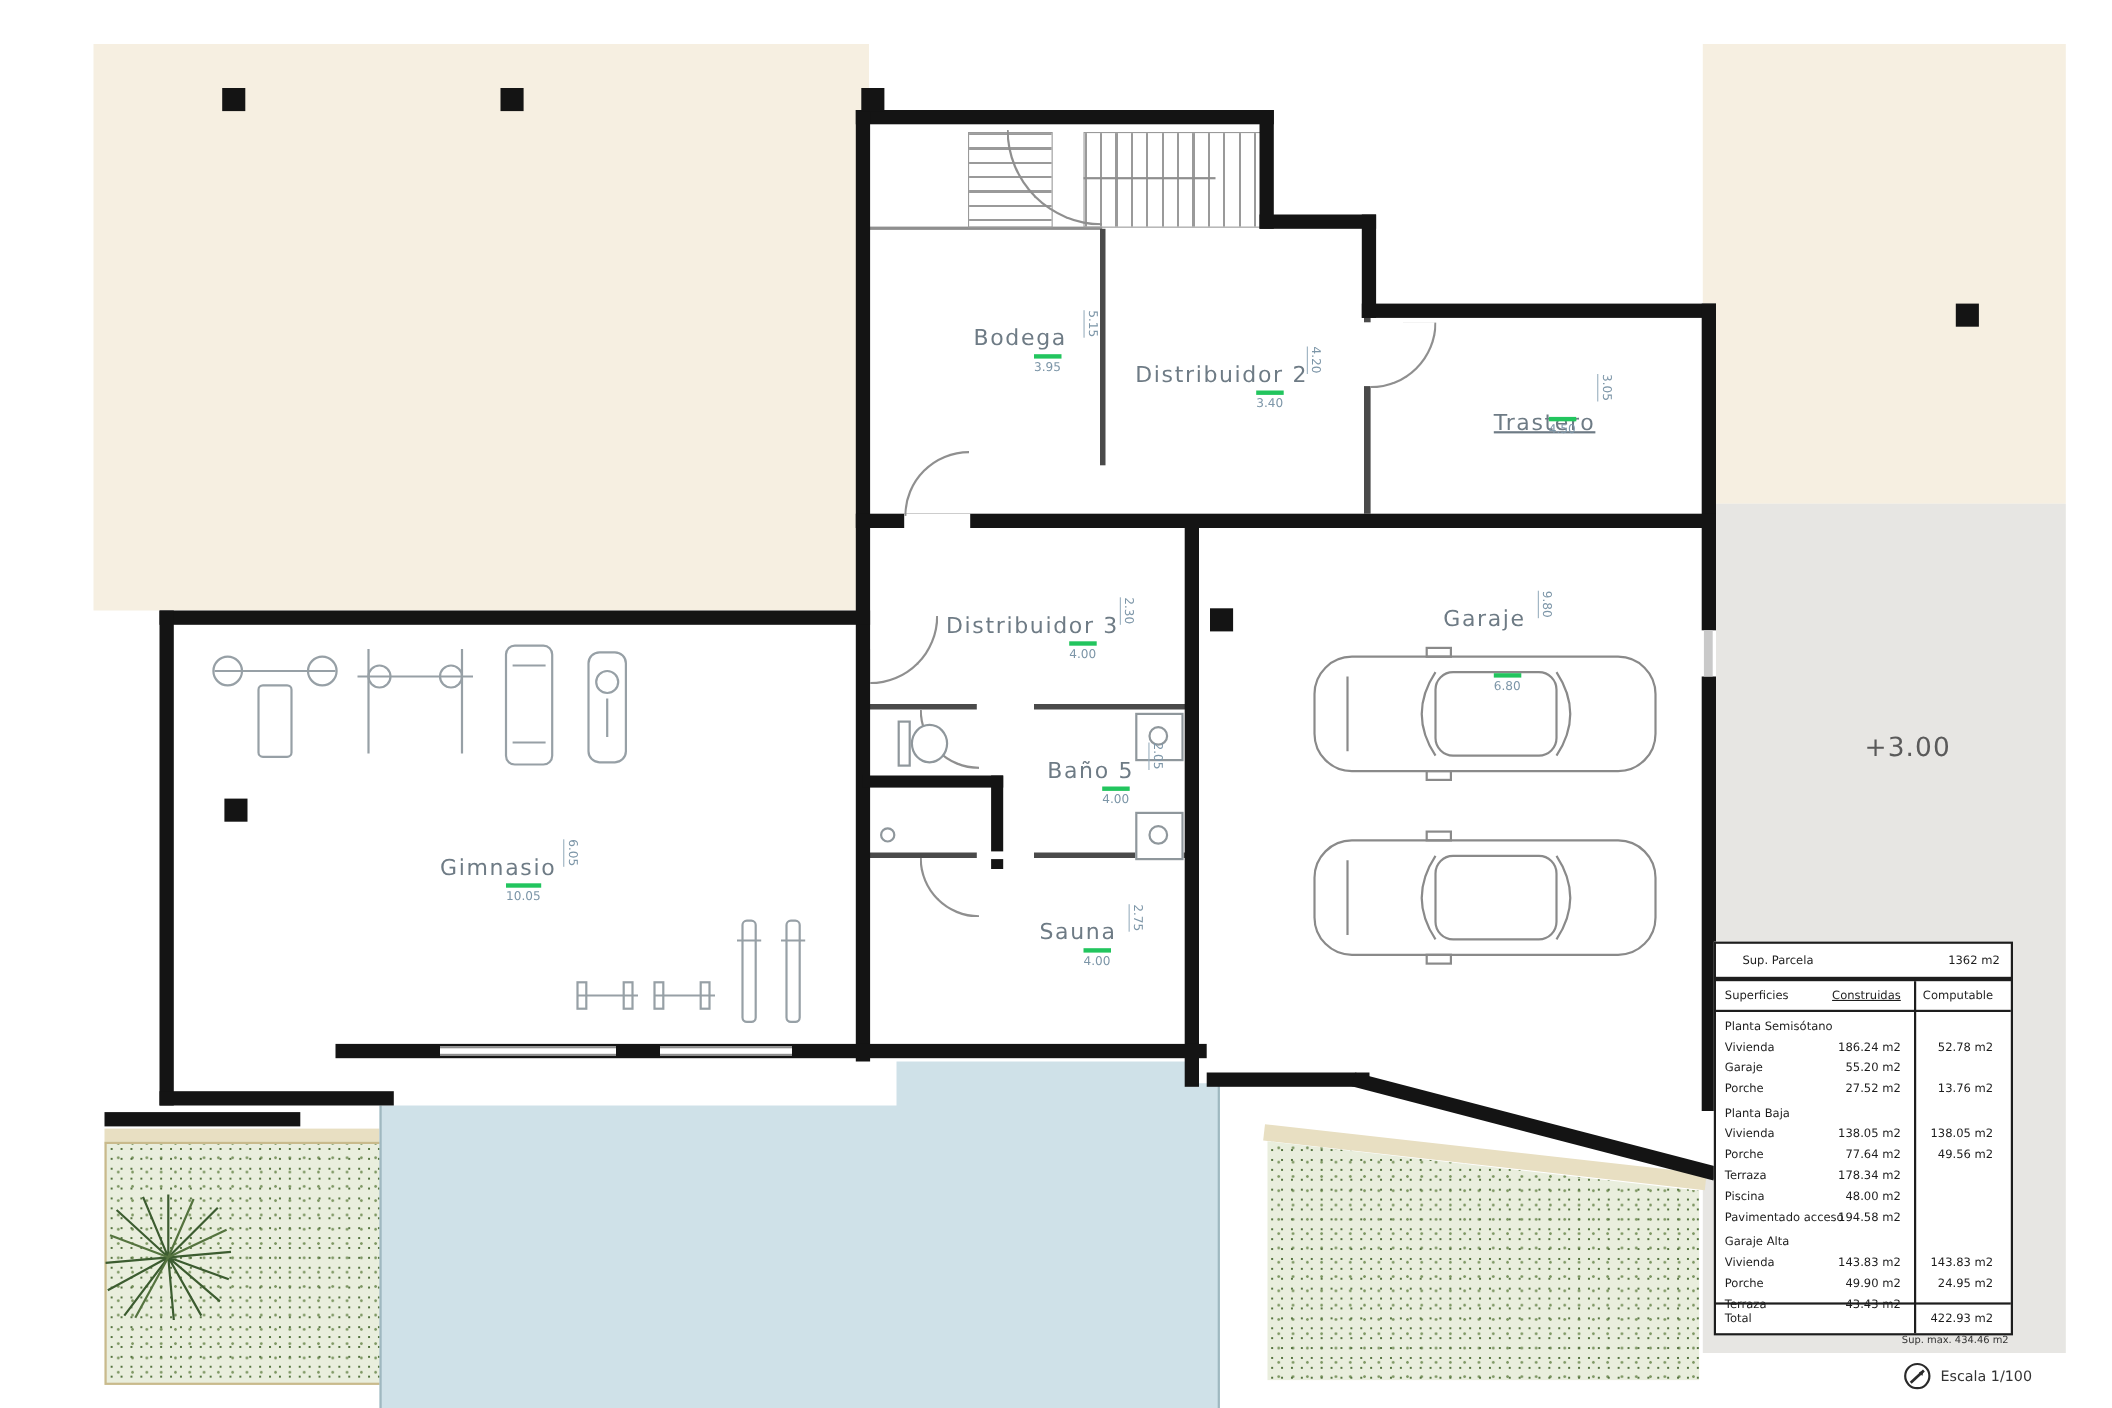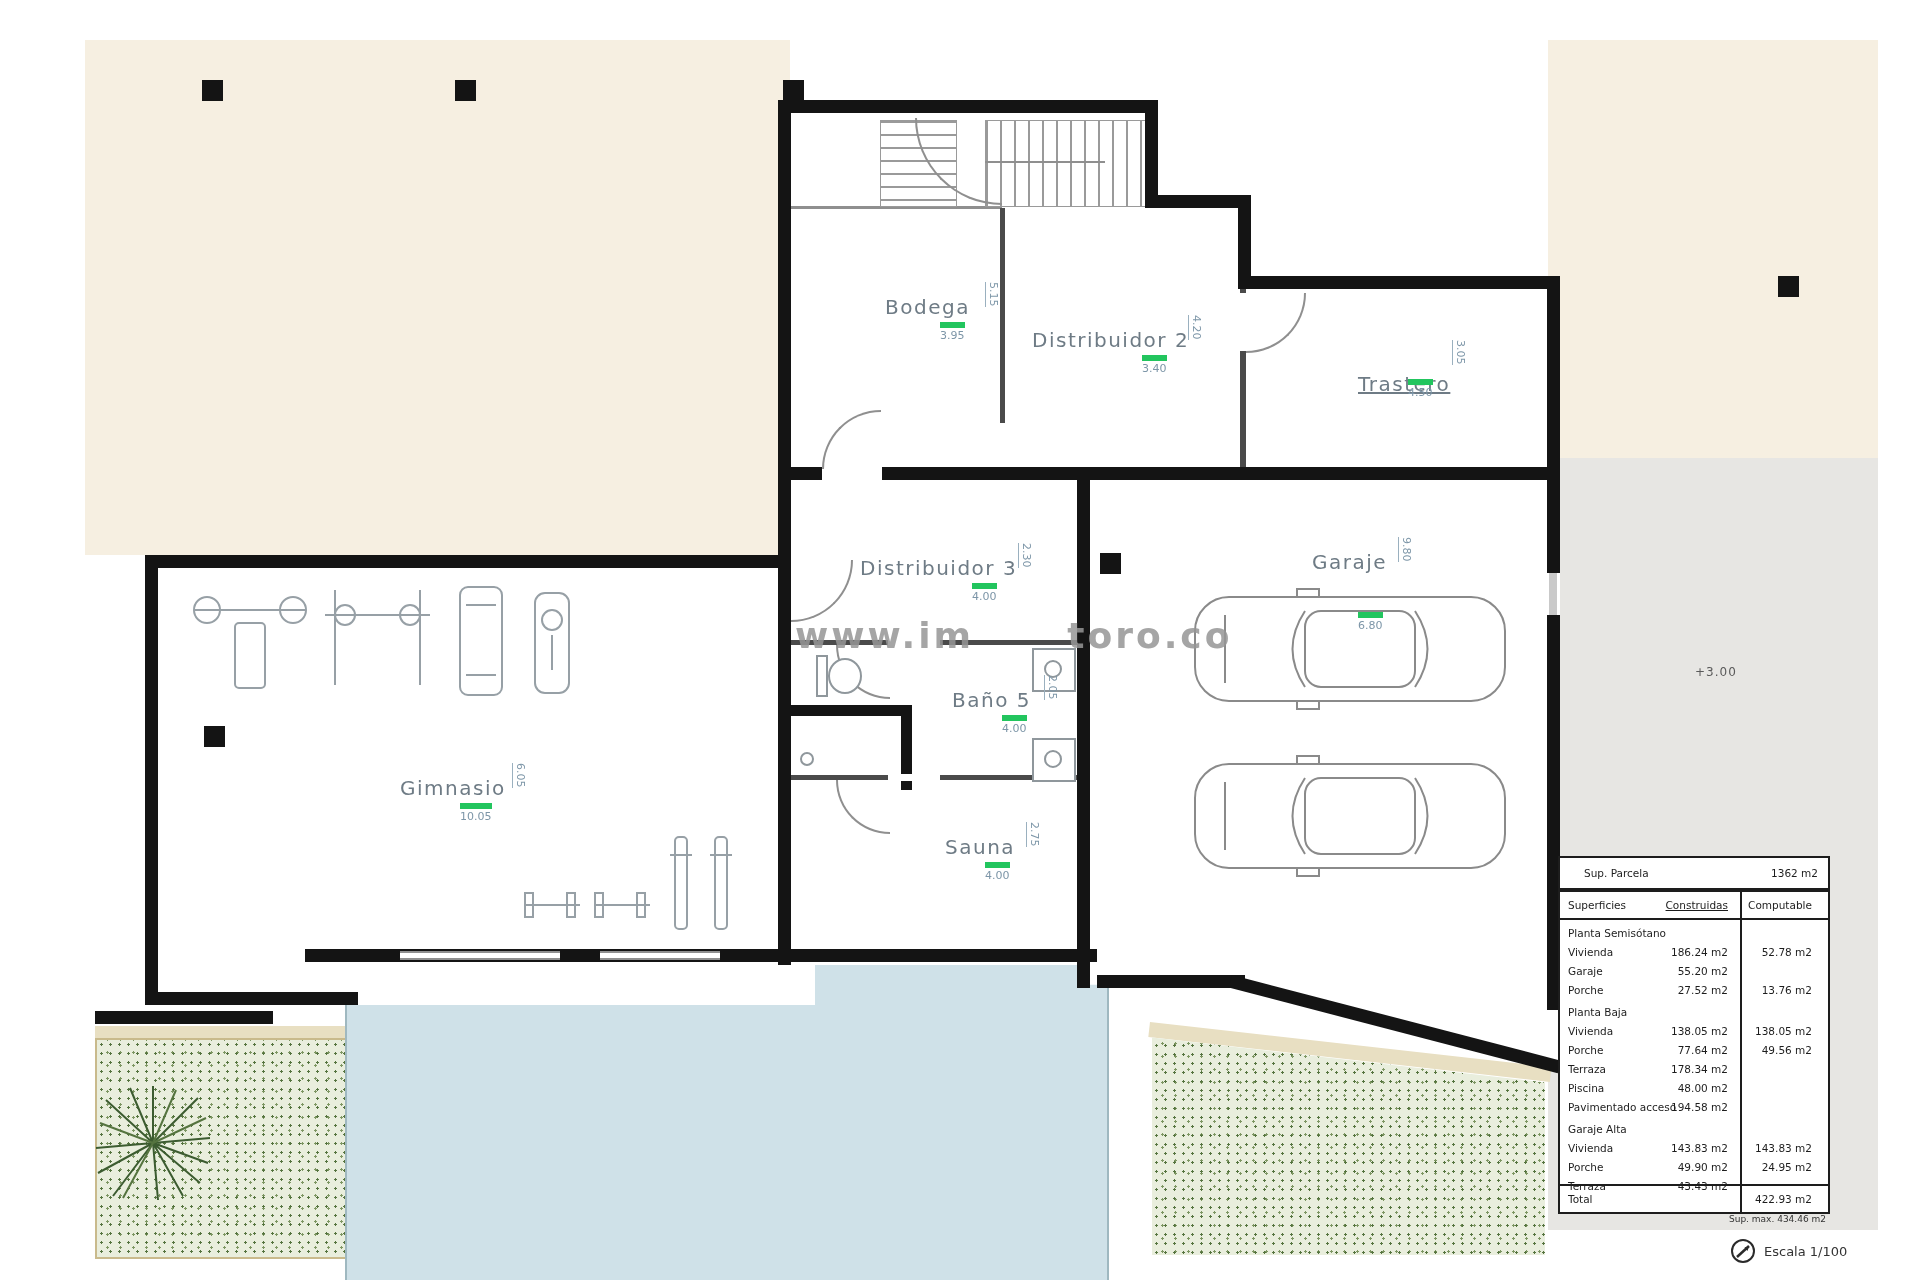--- a/index.html
+++ b/index.html
@@ -5,34 +5,34 @@
   html,body{margin:0;padding:0;background:#ffffff;}
   #canvas{position:relative;width:1920px;height:1280px;background:#ffffff;overflow:hidden;
           font-family:"DejaVu Sans", sans-serif;}
   .abs{position:absolute;}
   .wall{position:absolute;background:#141414;z-index:20;}
   .twall{position:absolute;background:#4a4a4a;z-index:19;}
   .gap{position:absolute;background:#ffffff;z-index:21;}
   .arc{position:absolute;border:0 solid #8f8f8f;z-index:22;background:transparent;}
   .colmk{position:absolute;width:21px;height:21px;background:#141414;z-index:23;}
   .rlabel{position:absolute;color:#6e7b85;font-size:20px;letter-spacing:1.5px;z-index:30;white-space:nowrap;}
-  .dimw{position:absolute;color:#7d96a8;font-size:11px;border-top:6px solid #22c55e;padding-top:1px;z-index:30;}
+  .dimw{position:absolute;color:#7d96a8;font-size:11px;border-top:4px solid #22c55e;padding-top:1px;z-index:30;}
   .dimh{position:absolute;color:#7d96a8;font-size:11px;writing-mode:vertical-rl;border-left:1px solid #9ab0bf;padding-left:1px;z-index:30;}
   .grass{background-color:#e9eedd;
          background-image:radial-gradient(#55743f 1px, transparent 1.4px),
                           radial-gradient(#7d9662 1px, transparent 1.4px);
          background-size:9px 9px,13px 13px;background-position:0 0,4px 6px;}
   .stairsV{position:absolute;z-index:18;border:1px solid #9a9a9a;
            background:repeating-linear-gradient(to bottom,#9a9a9a 0 2px,transparent 2px 13px);}
   .stairsH{position:absolute;z-index:18;border:1px solid #9a9a9a;
            background:repeating-linear-gradient(to right,#9a9a9a 0 2px,transparent 2px 14px);}
   .fixture{position:absolute;border:2px solid #8f979c;background:#fff;z-index:22;}
   .watermark{position:absolute;color:#969696;opacity:.85;font-size:36px;letter-spacing:3px;
              white-space:pre;z-index:60;font-weight:bold;}
-  .lvl{position:absolute;color:#5a5a5a;font-size:12px;z-index:30;letter-spacing:1px;}
+  .lvl{position:absolute;color:#5a5a5a;font-size:24px;z-index:30;letter-spacing:1px;}
   
   .tbox{position:absolute;background:#fff;border:2px solid #1d1d1d;z-index:70;font-size:10.5px;color:#1d1d1d;}
   .tbox .vr{position:absolute;top:0;bottom:0;width:2px;background:#1d1d1d;}
   .trow{display:grid;grid-template-columns:96px 82px 84px;align-items:center;height:19px;}
   .trow .c0{padding-left:8px;white-space:nowrap;}
   .trow .c1{text-align:right;padding-right:10px;white-space:nowrap;}
   .trow .c2{text-align:right;padding-right:10px;white-space:nowrap;}
   .tsection{padding:7px 0 3px 8px;font-size:10.5px;}
   .thead{display:grid;grid-template-columns:96px 82px 84px;align-items:center;height:26px;border-bottom:2px solid #1d1d1d;}
   .thead .c0{padding-left:8px;} .thead .c1{text-align:right;padding-right:10px;text-decoration:underline;} .thead .c2{text-align:center;}
@@ -212,21 +212,20 @@
 
   <span class="rlabel" style="left:400px;top:776px;">Gimnasio</span>
   <span class="dimw" style="left:460px;top:803px;">10.05</span>
   <span class="dimh" style="left:512px;top:763px;">6.05</span>
 
   <span class="rlabel" style="left:1312px;top:550px;">Garaje</span>
   <span class="dimw" style="left:1358px;top:577px;margin-top:35px;">6.80</span>
   <span class="dimh" style="left:1398px;top:537px;">9.80</span>
 
   <span class="lvl" style="left:1695px;top:665px;">+3.00</span>
-  <span class="watermark" style="left:795px;top:615px;">www.im      toro.co</span>
 
   <div class="tbox" style="left:1558px;top:856px;width:268px;height:30px;display:flex;align-items:center;justify-content:space-between;padding:0;">
     <span class="c0" style="padding-left:24px;">Sup. Parcela</span>
     <span class="c1" style="padding-right:10px;">1362 m2</span>
   </div>
 
   <div class="tbox" style="left:1558px;top:890px;width:268px;height:320px;">
     <div class="vr" style="left:180px;"></div>
     <div class="thead">
       <span class="c0">Superficies</span>

